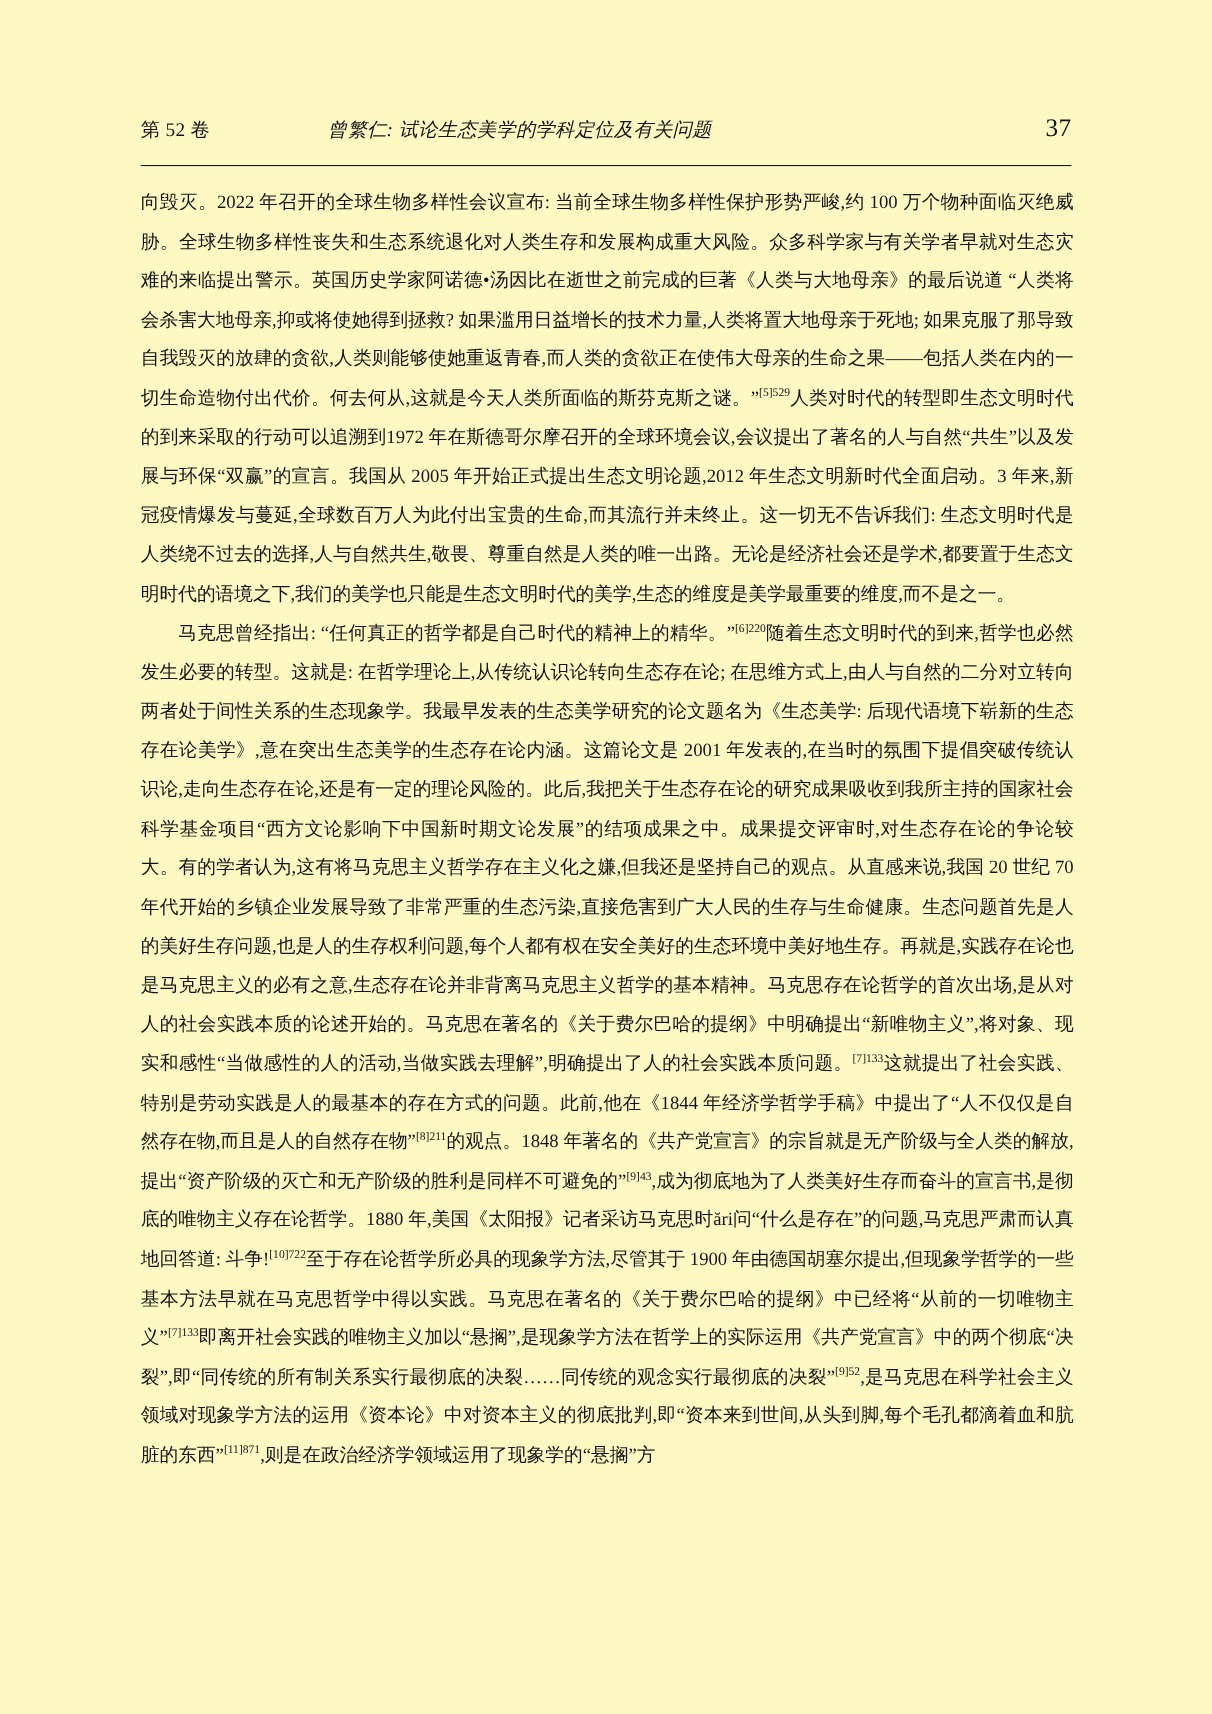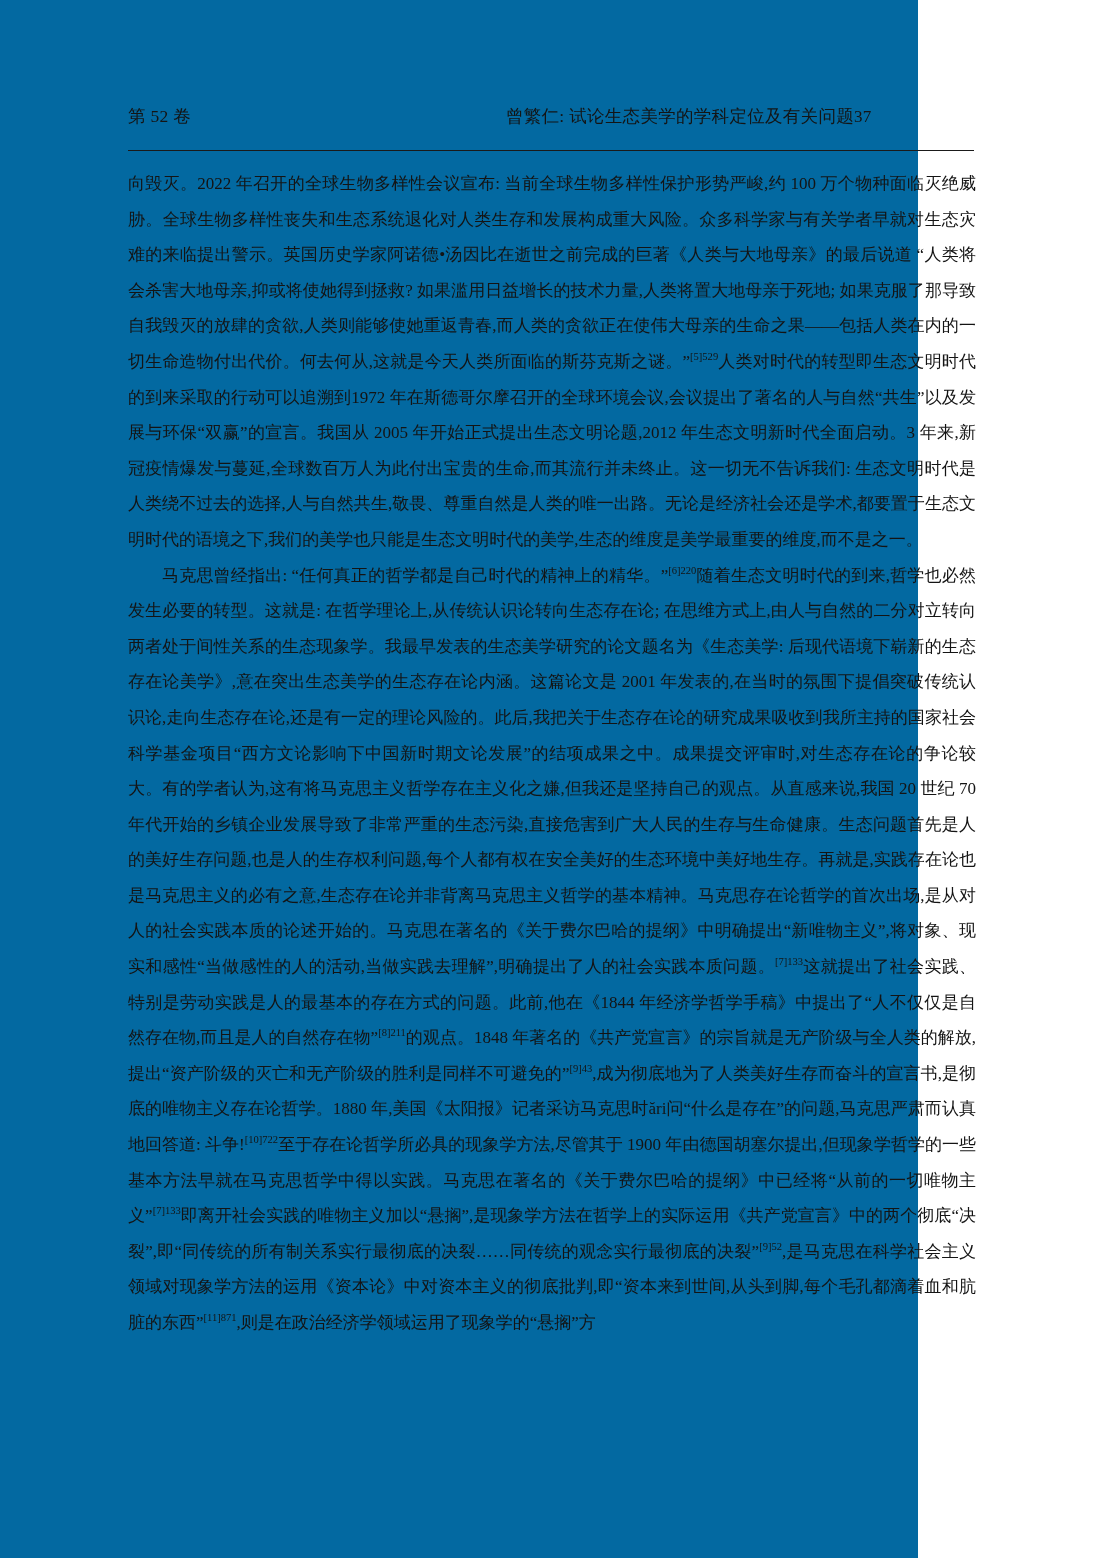--- a/index.html
+++ b/index.html
@@ -8,51 +8,52 @@
     background: #ffffff;
   }
   body {
     width: 1102px;
     height: 1558px;
     font-family: "Liberation Serif", "DejaVu Serif", serif;
     color: #141414;
   }
   .page {
     position: relative;
-    width: 918px;
+    width: 1102px;
     height: 1558px;
     box-sizing: border-box;
     padding: 0;
-    background: #0369a1;
+    background: #fef9c3;
   }
   .header {
     position: absolute;
     top: 104px;
     left: 128px;
     width: 846px;
     display: flex;
     align-items: baseline;
     justify-content: space-between;
     font-size: 17.5px;
     letter-spacing: 0.3px;
   }
   .header .vol {
     width: 170px;
     text-align: left;
     white-space: nowrap;
   }
   .header .title {
     flex: 1;
-    text-align: right;
+    text-align: left;
     white-space: nowrap;
+    font-style: italic;
   }
   .header .pageno {
     width: 120px;
-    text-align: left;
-    font-size: 17px;
+    text-align: right;
+    font-size: 23px;
     font-family: Liberation Serif, serif;
   }
   .rule {
     position: absolute;
     top: 150px;
     left: 128px;
     width: 846px;
     height: 1px;
     background: #1a1a1a;
   }

